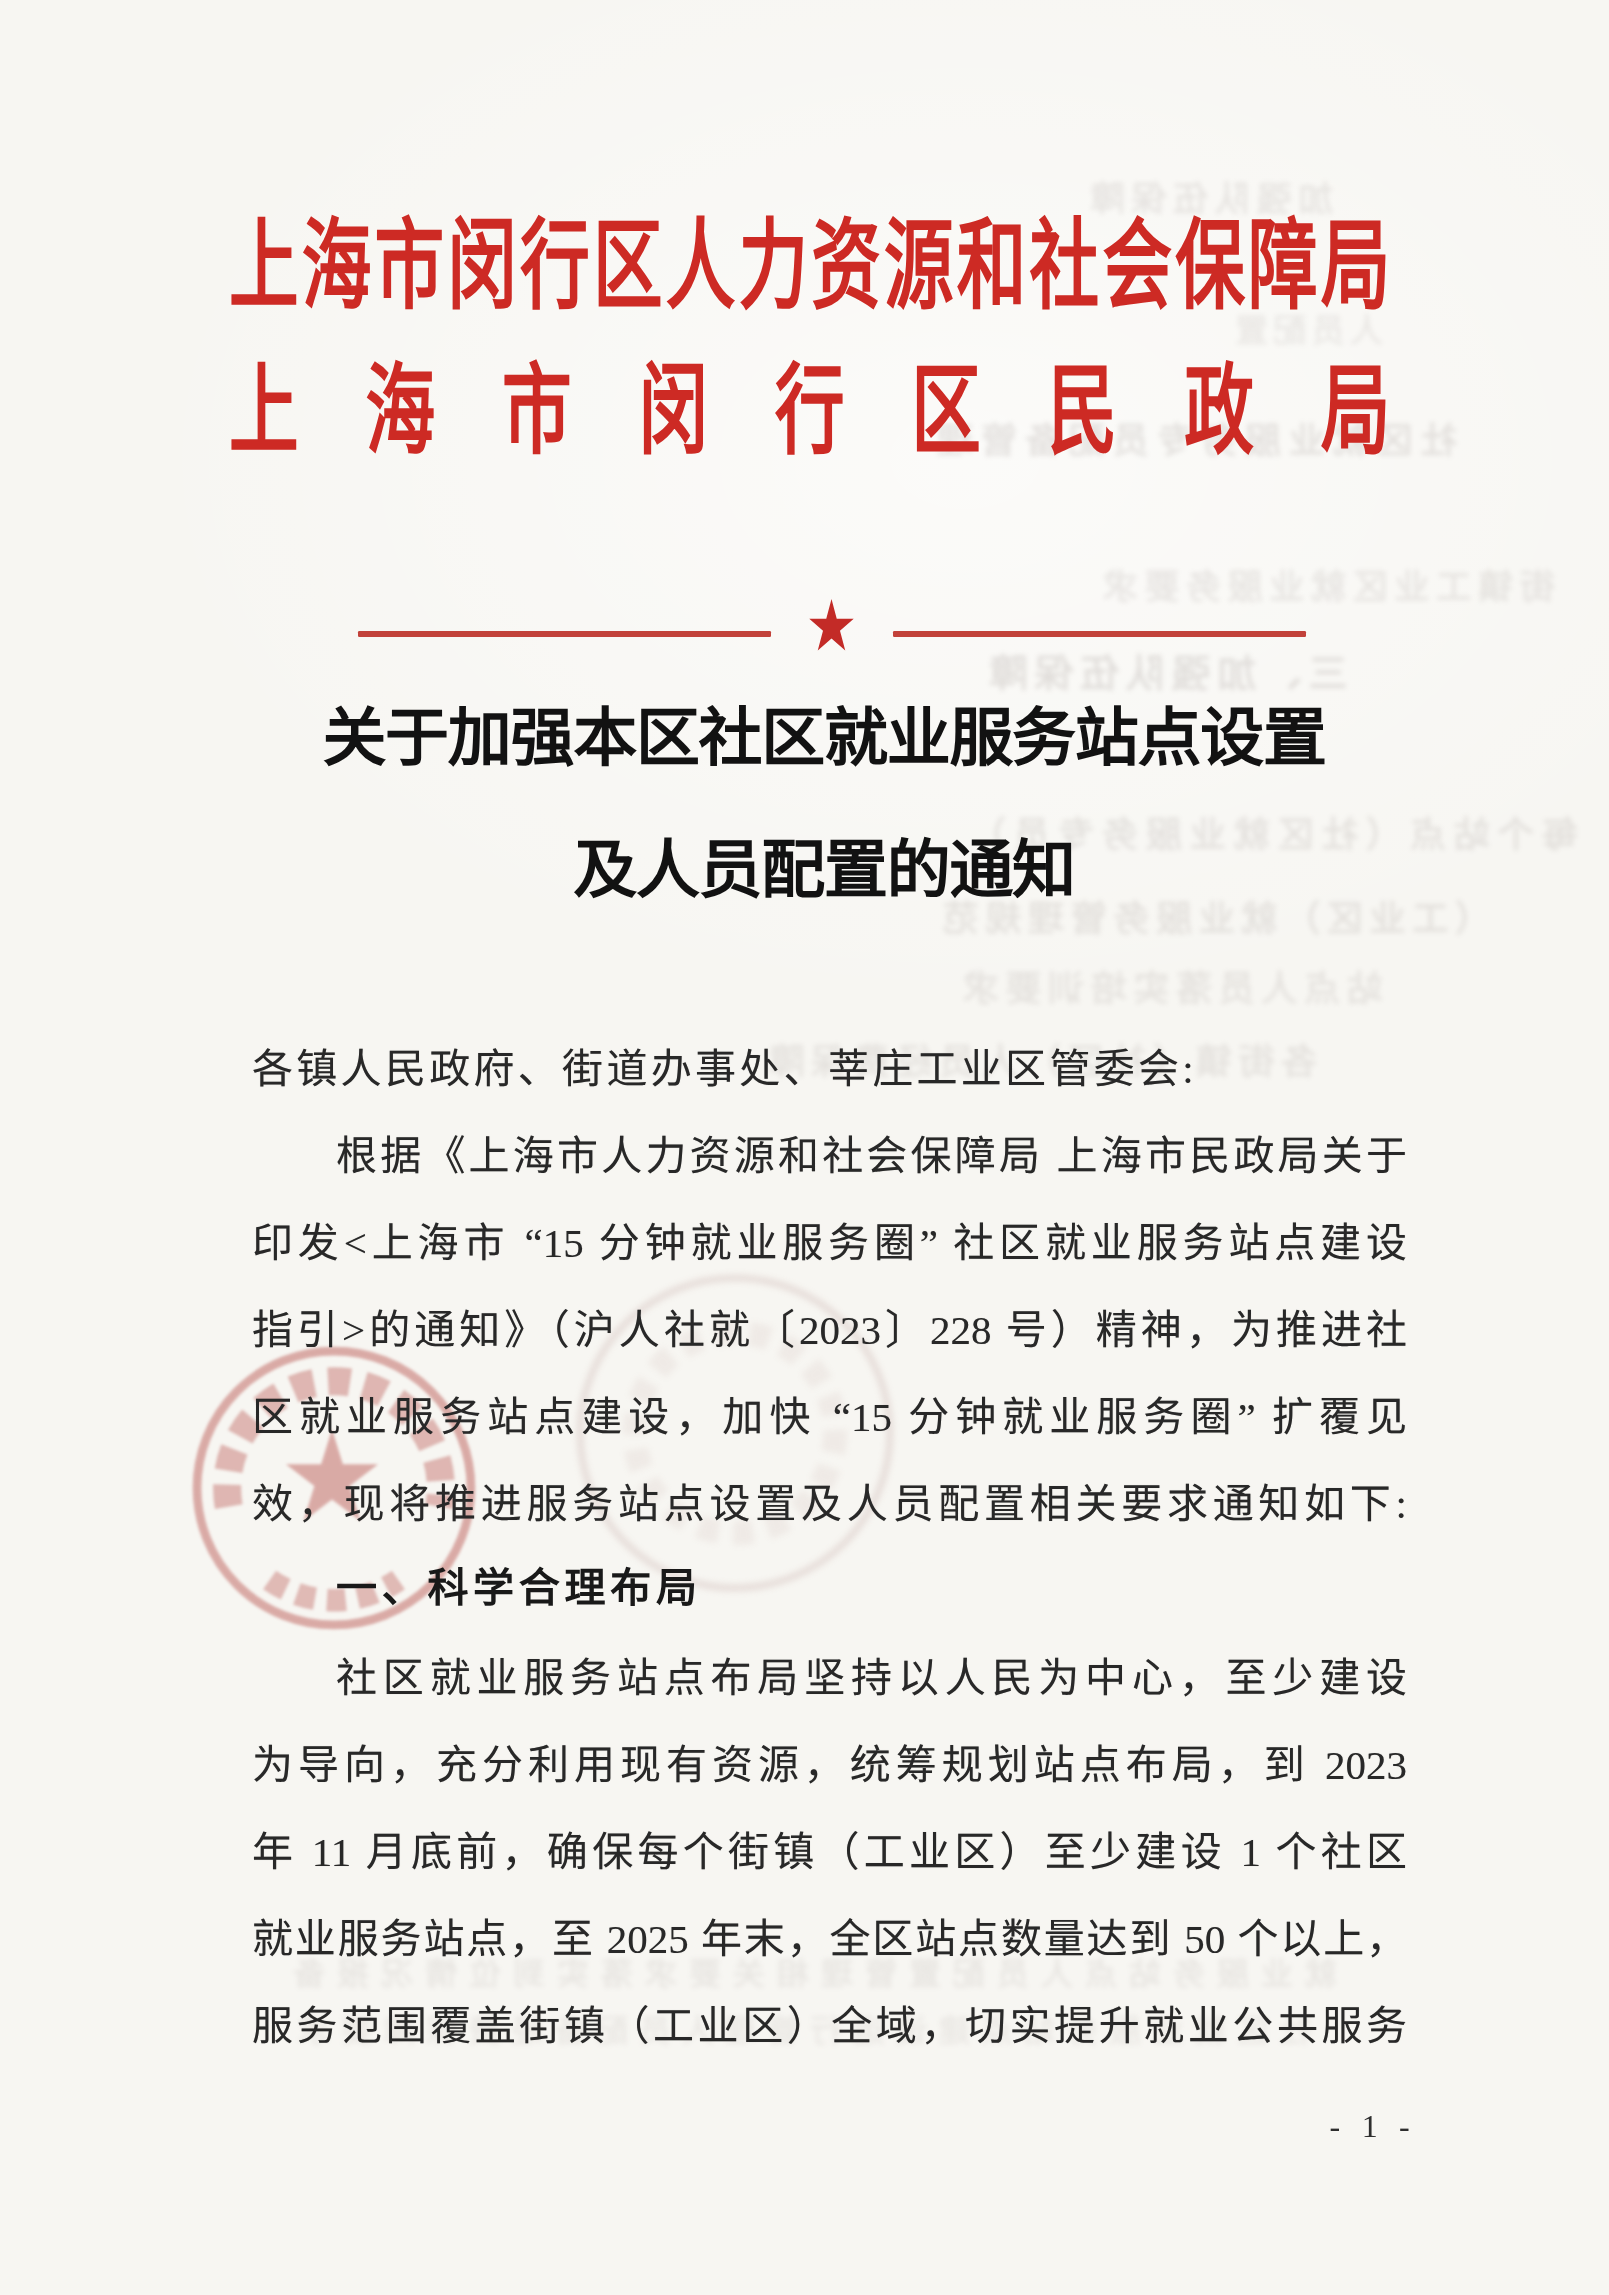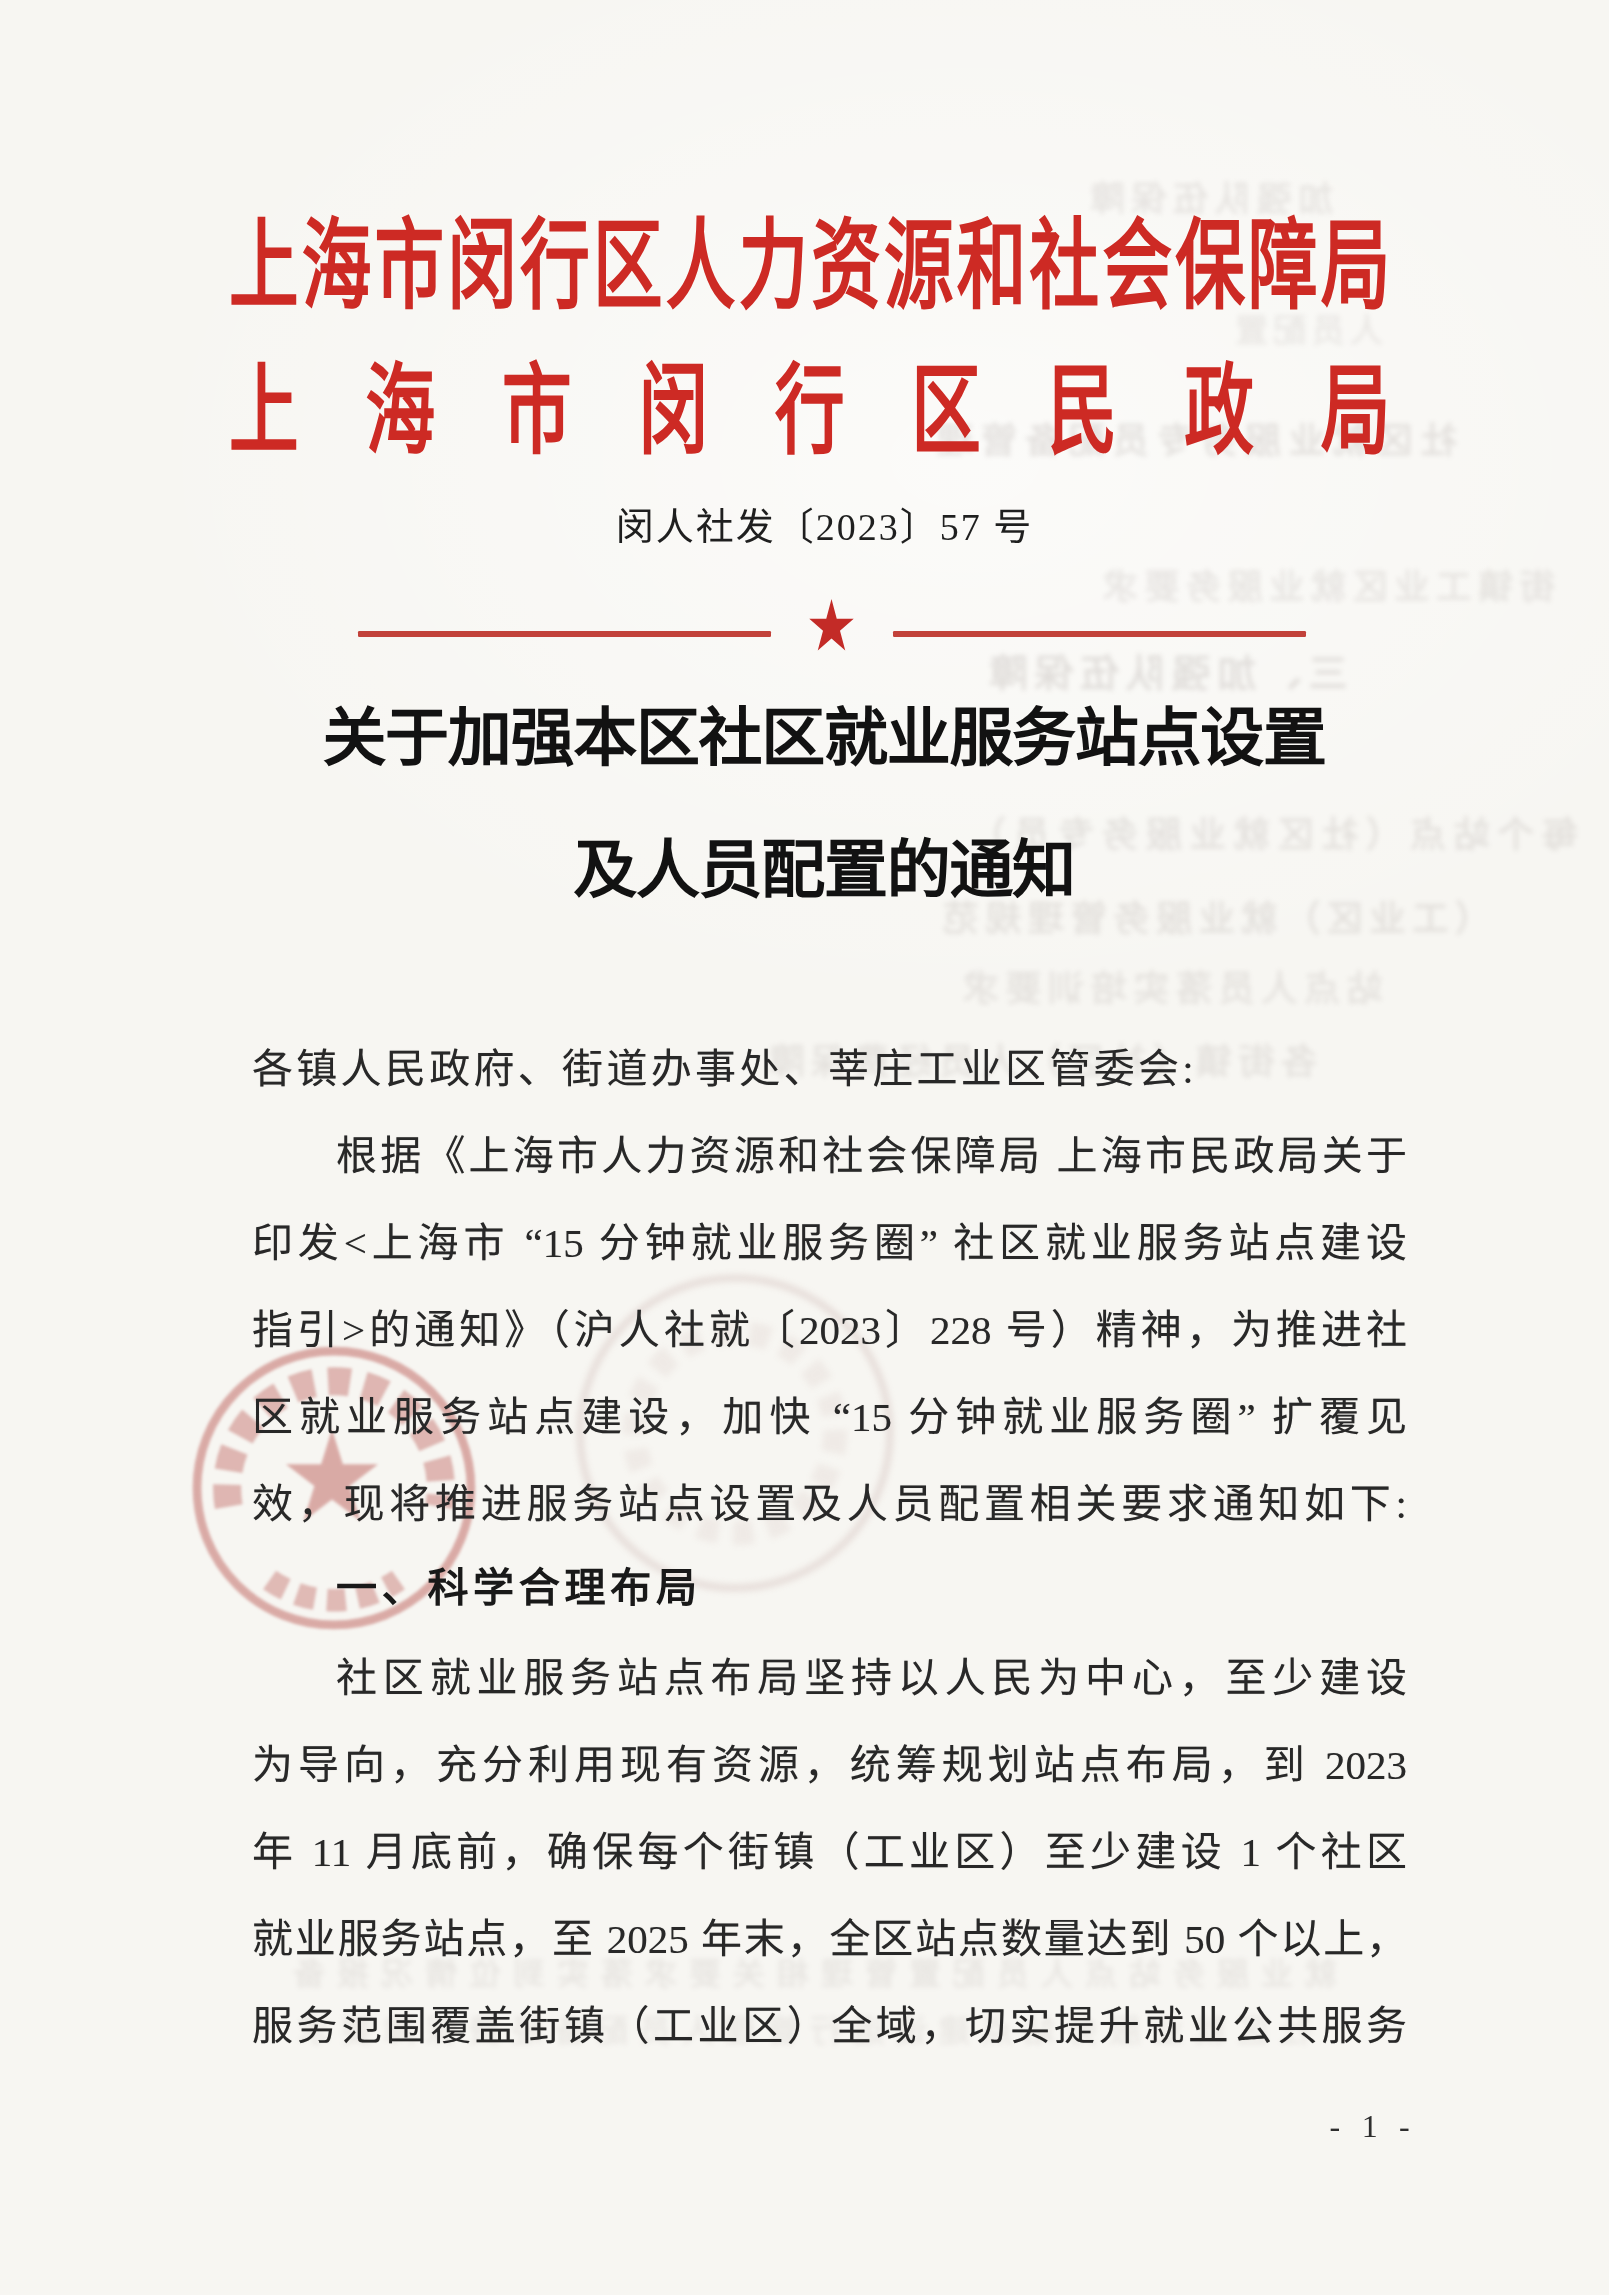--- a/index.html
+++ b/index.html
@@ -110,21 +110,20 @@
       <circle cx="235" cy="235" r="205" stroke-width="13"></circle>
       <path d="M77.4 262.8 A160 160 0 1 1 392.6 262.8" stroke-width="42" stroke-dasharray="33 21" opacity="0.85"></path>
       <path d="M138.6 372.6 A168 168 0 0 0 331.4 372.6" stroke-width="34" stroke-dasharray="28 18" opacity="0.8"></path>
     </g>
     <path d="M0,-50 L11.23,-15.45 L47.55,-15.45 L18.17,5.9 L29.39,40.45 L0,19.1 L-29.39,40.45 L-18.17,5.9 L-47.55,-15.45 L-11.23,-15.45 Z" transform="translate(232,223) scale(1.45,1.52)" fill="#c26d68"></path>
   </svg>
 
   <div class="agency-line agency-1">上海市闵行区人力资源和社会保障局</div>
   <div class="agency-line agency-2">上海市闵行区民政局</div>
 
-  <div class="doc-number">闵人社发〔2023〕57 号</div>
 
   <div class="divider-seg divider-left"></div>
   <svg class="divider-star" viewBox="-50 -50 100 100">
     <path d="M0,-50 L11.23,-15.45 L47.55,-15.45 L18.17,5.9 L29.39,40.45 L0,19.1 L-29.39,40.45 L-18.17,5.9 L-47.55,-15.45 L-11.23,-15.45 Z" transform="scale(0.82,1)"></path>
   </svg>
   <div class="divider-seg divider-right"></div>
 
   <div class="doc-title title-1">关于加强本区社区就业服务站点设置</div>
   <div class="doc-title title-2">及人员配置的通知</div>
 

